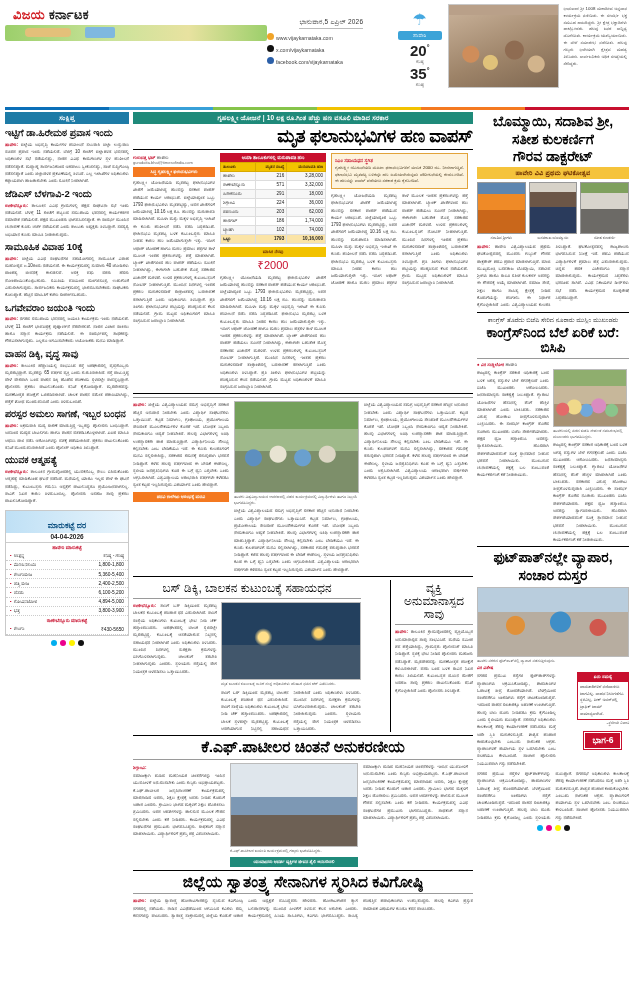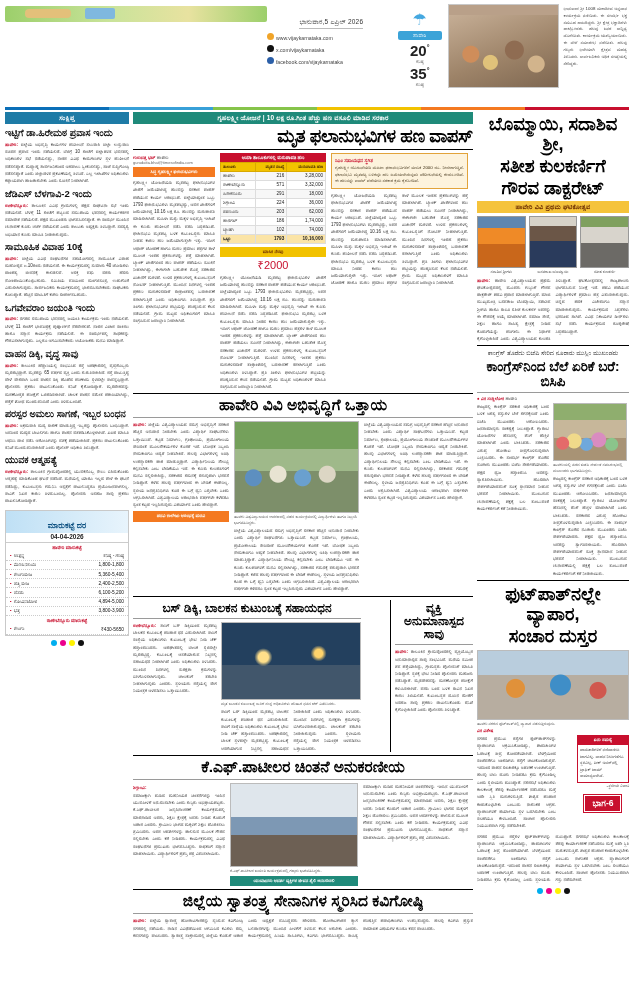--- a/index.html
+++ b/index.html
@@ -64,22 +64,22 @@
   .col-right { width: 152px; }
   .kicker {
     background:#1e7ba6;color:#fff;font-size:6.5px;text-align:center;
     padding:2px 0;font-weight:bold;letter-spacing:.2px;
   }
   .kicker.green { background:#1f8a7a; }
   .kicker.yellow { background:#f5c33b; color:#6b2d00; }
   .side-h { font-size:9.5px; font-weight:bold; color:#111; margin:4px 0 2px; line-height:1.15;}
   .hl1 { font-size:18px; font-weight:bold; text-align:right; letter-spacing:-.4px; line-height:1.05; margin:3px 0 2px;}
   .hl2 { font-size:15.5px; font-weight:bold; text-align:center; line-height:1.08; margin:3px 0 2px;}
-  .hl3 { font-size:12px; font-weight:bold; text-align:center; line-height:1.1; margin:2px 0;}
-  .hl-r { font-size:18px; font-weight:bold; text-align:center; line-height:1.12; margin:2px 0;}
+  .hl3 { font-size:12px; font-weight:normal; text-align:center; line-height:1.1; margin:2px 0;}
+  .hl-r { font-size:14px; font-weight:bold; text-align:center; line-height:1.12; margin:2px 0;}
   .sub-r { font-size:6.4px; text-align:center; color:#222; line-height:1.2;}
   .byline { font-size:4.6px; color:#333; margin:2px 0;}
   .byline b { color:#c8102e; }
   .bodytxt { font-size:4.5px; line-height:1.62; color:#2a2a2a; text-align:justify; }
   .bodytxt.cols2 { column-count:2; column-gap:5px; }
   .bodytxt.cols3 { column-count:3; column-gap:5px; }
   .caption { font-size:4.1px; color:#444; line-height:1.35; padding-top:1px;}
 
   .ph-box { border:1px solid #bbb; width:100%; }
   .ph-crowd { background:
@@ -152,20 +152,24 @@
   .sep-thin { border-top:1px solid #9a9a9a; margin:3px 0;}
 </style>
 </head>
 <body>
 
 <div class="page">
 
   <div class="masthead">
 
     <div class="mh-left">
+      <div class="brandline">
+        <span class="b1">ವಿಜಯ</span>
+        <span class="b2">ಕರ್ನಾಟಕ</span>
+      </div>
       <div class="scenery"></div>
     </div>
 
     <div class="mh-mid">
       <div class="dateline">ಭಾನುವಾರ,5 ಏಪ್ರಿಲ್ 2026</div>
       <div class="urlrow">
         <span><i class="dot"></i><span>www.vijaykarnataka.com</span></span>
       </div>
       <div class="urlrow">
         <span><i class="dot dark"></i><span>x.com/vijaykarnataka</span></span>
@@ -364,21 +368,20 @@
           <div class="factbox">
             <span class="fb-h">ಸಿಎಂ ಸಹಾಯಧನ ಸ್ಥಗಿತ</span>
             <span>ಗೃಹಲಕ್ಷ್ಮೀ ಯೋಜನೆಯಡಿ ಮಹಿಳಾ ಫಲಾನುಭವಿಗಳಿಗೆ ಮಾಸಿಕ 2000 ರೂ. ನೀಡಲಾಗುತ್ತಿದೆ. ಫಲಾನುಭವಿ ಮೃತಪಟ್ಟ ಬಳಿಕವೂ ಹಣ ಜಮೆಯಾಗಿರುವುದು ಪರಿಶೀಲನೆಯಲ್ಲಿ ಕಂಡುಬಂದಿದೆ. ಈ ಹಣವನ್ನು ವಾಪಸ್ ಪಡೆಯಲು ಸರಕಾರ ಕ್ರಮ ಕೈಗೊಂಡಿದೆ.</span>
           </div>
           <div class="bodytxt cols2" style="margin-top:3px">ಗೃಹಲಕ್ಷ್ಮೀ ಯೋಜನೆಯಡಿ ಮೃತಪಟ್ಟ ಫಲಾನುಭವಿಗಳ ಖಾತೆಗೆ ಜಮೆಯಾಗಿದ್ದ ಹಣವನ್ನು ಸರಕಾರ ವಾಪಸ್ ಪಡೆಯುವ ಕಾರ್ಯ ಆರಂಭಿಸಿದೆ. ಜಿಲ್ಲೆಯಾದ್ಯಂತ ಒಟ್ಟು 1793 ಫಲಾನುಭವಿಗಳು ಮೃತಪಟ್ಟಿದ್ದು, ಅವರ ಖಾತೆಗಳಿಗೆ ಜಮೆಯಾಗಿದ್ದ 10.16 ಲಕ್ಷ ರೂ. ಹಣವನ್ನು ಮರುಪಾವತಿ ಮಾಡಿಸಲಾಗಿದೆ. ಮಹಿಳಾ ಮತ್ತು ಮಕ್ಕಳ ಅಭಿವೃದ್ಧಿ ಇಲಾಖೆ ಈ ಕುರಿತು ಪರಿಶೀಲನೆ ನಡೆಸಿ ವರದಿ ಸಿದ್ಧಪಡಿಸಿದೆ. ಫಲಾನುಭವಿ ಮೃತಪಟ್ಟ ಬಳಿಕ ಕುಟುಂಬಸ್ಥರು ಮಾಹಿತಿ ನೀಡದ ಕಾರಣ ಹಣ ಜಮೆಯಾಗುತ್ತಲೇ ಇತ್ತು. ಇದೀಗ ಆಧಾರ್ ಜೋಡಣೆ ಹಾಗೂ ಮರಣ ಪ್ರಮಾಣ ಪತ್ರಗಳ ತಾಳೆ ಮೂಲಕ ಇಂತಹ ಪ್ರಕರಣಗಳನ್ನು ಪತ್ತೆ ಮಾಡಲಾಗಿದೆ. ಬ್ಯಾಂಕ್ ಖಾತೆಗಳಿಂದ ಹಣ ವಾಪಸ್ ಪಡೆಯಲು ಸೂಚನೆ ನೀಡಲಾಗಿದ್ದು, ಈಗಾಗಲೇ ಬಹುತೇಕ ಮೊತ್ತ ಸರಕಾರದ ಖಜಾನೆಗೆ ಮರಳಿದೆ. ಉಳಿದ ಪ್ರಕರಣಗಳಲ್ಲಿ ಕುಟುಂಬಸ್ಥರಿಗೆ ನೋಟಿಸ್ ನೀಡಲಾಗುತ್ತಿದೆ. ಮುಂದಿನ ದಿನಗಳಲ್ಲಿ ಇಂತಹ ಪ್ರಕರಣ ಮರುಕಳಿಸದಂತೆ ತಂತ್ರಾಂಶದಲ್ಲಿ ಬದಲಾವಣೆ ತರಲಾಗುತ್ತಿದೆ ಎಂದು ಅಧಿಕಾರಿಗಳು ತಿಳಿಸಿದ್ದಾರೆ. ಪ್ರತಿ ತಿಂಗಳು ಫಲಾನುಭವಿಗಳ ಪಟ್ಟಿಯನ್ನು ಪರಿಷ್ಕರಿಸುವ ಕೆಲಸ ನಡೆಯಲಿದೆ. ಗ್ರಾಮ ಮಟ್ಟದ ಅಧಿಕಾರಿಗಳಿಗೆ ಮಾಹಿತಿ ಸಂಗ್ರಹಿಸುವ ಜವಾಬ್ದಾರಿ ನೀಡಲಾಗಿದೆ.</div>
         </div>
       </div>
 
       <div class="sep"></div>
 
-      <div class="hl2">ಹಾವೇರಿ ವಿವಿ ಅಭಿವೃದ್ಧಿಗೆ ಒತ್ತಾಯ</div>
       <div class="sep-thin"></div>
       <div style="display:flex; gap:5px;">
         <div style="width:96px;">
           <div class="bodytxt"><b style="color:#c8102e">ಹಾವೇರಿ:</b> <span>ಜಿಲ್ಲೆಯ ವಿಶ್ವವಿದ್ಯಾಲಯದ ಸಮಗ್ರ ಅಭಿವೃದ್ಧಿಗೆ ಸರಕಾರ ಹೆಚ್ಚಿನ ಅನುದಾನ ನೀಡಬೇಕು ಎಂದು ವಿದ್ಯಾರ್ಥಿ ಸಂಘಟನೆಗಳು ಒತ್ತಾಯಿಸಿವೆ. ಕಟ್ಟಡ ನಿರ್ಮಾಣ, ಗ್ರಂಥಾಲಯ, ಪ್ರಯೋಗಾಲಯ ಸೇರಿದಂತೆ ಮೂಲಸೌಕರ್ಯಗಳ ಕೊರತೆ ಇದೆ. ಬೋಧಕ ಸಿಬ್ಬಂದಿ ನೇಮಕಾತಿಗೂ ಆದ್ಯತೆ ನೀಡಬೇಕಿದೆ. ಹಲವು ವಿಭಾಗಗಳಲ್ಲಿ ಅತಿಥಿ ಉಪನ್ಯಾಸಕರೇ ಪಾಠ ಮಾಡುತ್ತಿದ್ದಾರೆ. ವಿದ್ಯಾರ್ಥಿನಿಲಯ ಸೌಲಭ್ಯ ಕಲ್ಪಿಸಬೇಕು ಎಂಬ ಬೇಡಿಕೆಯೂ ಇದೆ. ಈ ಕುರಿತು ಕುಲಪತಿಗಳಿಗೆ ಮನವಿ ಸಲ್ಲಿಸಲಾಗಿದ್ದು, ಸರಕಾರದ ಗಮನಕ್ಕೆ ತರುವುದಾಗಿ ಭರವಸೆ ನೀಡಿದ್ದಾರೆ. ಕಳೆದ ಹಲವು ವರ್ಷಗಳಿಂದ ಈ ಬೇಡಿಕೆ ಈಡೇರಿಲ್ಲ. ಸ್ಥಳೀಯ ಜನಪ್ರತಿನಿಧಿಗಳು ಕೂಡ ಈ ಬಗ್ಗೆ ಧ್ವನಿ ಎತ್ತಬೇಕು ಎಂದು ಆಗ್ರಹಿಸಲಾಗಿದೆ. ವಿಶ್ವವಿದ್ಯಾಲಯ ಆರಂಭವಾಗಿ ವರ್ಷಗಳೇ ಕಳೆದರೂ ಸ್ವಂತ ಕಟ್ಟಡ ಇಲ್ಲದಿರುವುದು ವಿಪರ್ಯಾಸ ಎಂದು ಹೇಳಿದ್ದಾರೆ.</span></div>
           <div class="orange-tag" style="margin-top:3px">ಪದವಿ ಕಾಲೇಜು ಆರಂಭಕ್ಕೆ ಮನವಿ</div>
         </div>
         <div style="width:125px;">
           <div class="ph-box ph-people" style="height:92px"></div>
           <div class="caption">ಹಾವೇರಿ ವಿಶ್ವವಿದ್ಯಾಲಯದ ಆವರಣದಲ್ಲಿ ನಡೆದ ಕಾರ್ಯಕ್ರಮದಲ್ಲಿ ವಿದ್ಯಾರ್ಥಿಗಳು ಹಾಗೂ ಸಿಬ್ಬಂದಿ ಭಾಗವಹಿಸಿದ್ದರು.</div>
           <div class="bodytxt" style="margin-top:2px">ಜಿಲ್ಲೆಯ ವಿಶ್ವವಿದ್ಯಾಲಯದ ಸಮಗ್ರ ಅಭಿವೃದ್ಧಿಗೆ ಸರಕಾರ ಹೆಚ್ಚಿನ ಅನುದಾನ ನೀಡಬೇಕು ಎಂದು ವಿದ್ಯಾರ್ಥಿ ಸಂಘಟನೆಗಳು ಒತ್ತಾಯಿಸಿವೆ. ಕಟ್ಟಡ ನಿರ್ಮಾಣ, ಗ್ರಂಥಾಲಯ, ಪ್ರಯೋಗಾಲಯ ಸೇರಿದಂತೆ ಮೂಲಸೌಕರ್ಯಗಳ ಕೊರತೆ ಇದೆ. ಬೋಧಕ ಸಿಬ್ಬಂದಿ ನೇಮಕಾತಿಗೂ ಆದ್ಯತೆ ನೀಡಬೇಕಿದೆ. ಹಲವು ವಿಭಾಗಗಳಲ್ಲಿ ಅತಿಥಿ ಉಪನ್ಯಾಸಕರೇ ಪಾಠ ಮಾಡುತ್ತಿದ್ದಾರೆ. ವಿದ್ಯಾರ್ಥಿನಿಲಯ ಸೌಲಭ್ಯ ಕಲ್ಪಿಸಬೇಕು ಎಂಬ ಬೇಡಿಕೆಯೂ ಇದೆ. ಈ ಕುರಿತು ಕುಲಪತಿಗಳಿಗೆ ಮನವಿ ಸಲ್ಲಿಸಲಾಗಿದ್ದು, ಸರಕಾರದ ಗಮನಕ್ಕೆ ತರುವುದಾಗಿ ಭರವಸೆ ನೀಡಿದ್ದಾರೆ. ಕಳೆದ ಹಲವು ವರ್ಷಗಳಿಂದ ಈ ಬೇಡಿಕೆ ಈಡೇರಿಲ್ಲ. ಸ್ಥಳೀಯ ಜನಪ್ರತಿನಿಧಿಗಳು ಕೂಡ ಈ ಬಗ್ಗೆ ಧ್ವನಿ ಎತ್ತಬೇಕು ಎಂದು ಆಗ್ರಹಿಸಲಾಗಿದೆ. ವಿಶ್ವವಿದ್ಯಾಲಯ ಆರಂಭವಾಗಿ ವರ್ಷಗಳೇ ಕಳೆದರೂ ಸ್ವಂತ ಕಟ್ಟಡ ಇಲ್ಲದಿರುವುದು ವಿಪರ್ಯಾಸ ಎಂದು ಹೇಳಿದ್ದಾರೆ.</div>

